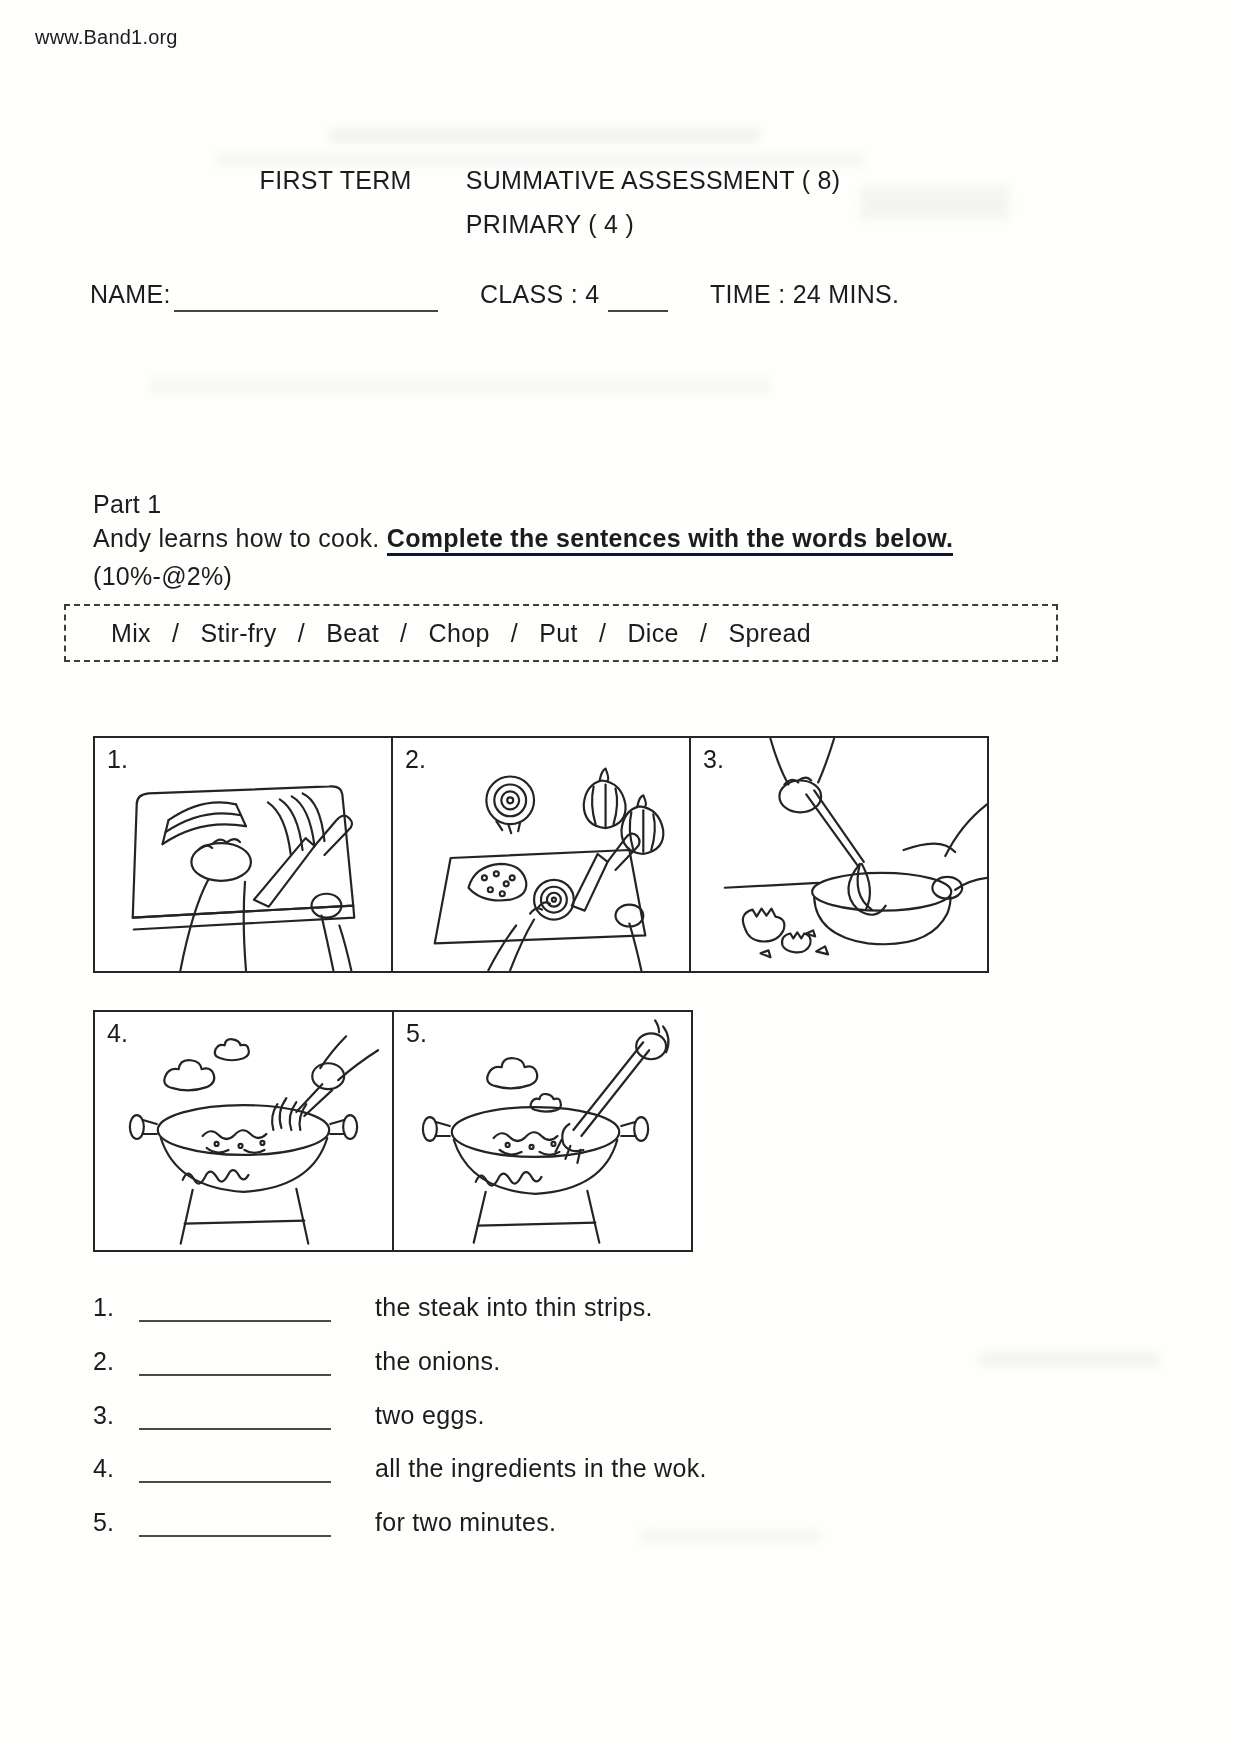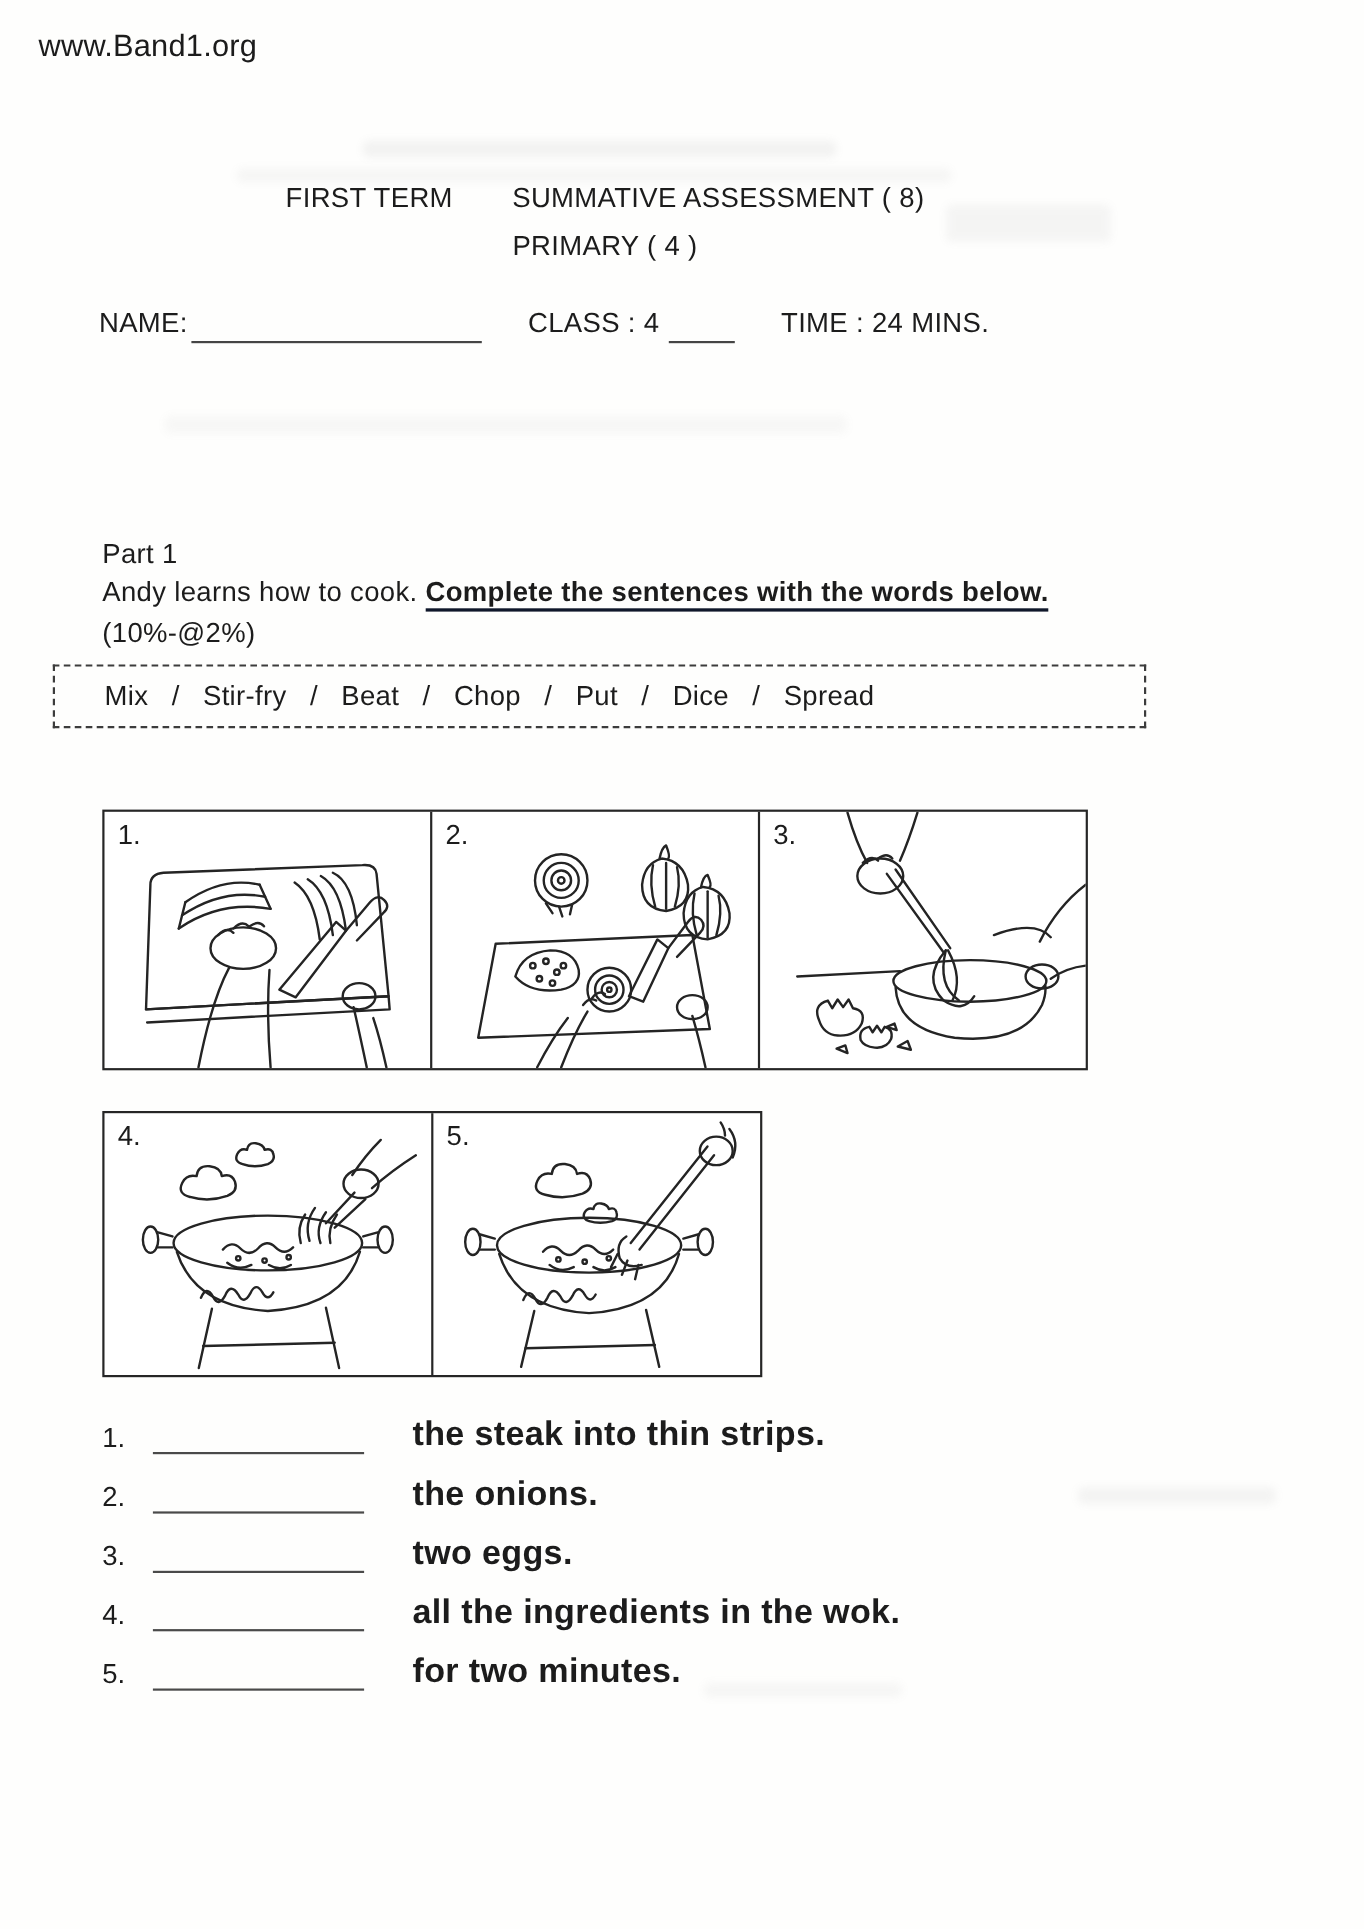--- a/index.html
+++ b/index.html
@@ -7,46 +7,46 @@
     position:relative;
     width:1240px;height:1754px;
     margin:0 auto;
     background:#fefefd;
     font-family:"Liberation Sans", sans-serif;
     color:#1c1c1c;
     overflow:hidden;
   }
   .abs{position:absolute;}
   .txt{font-size:25px;letter-spacing:.3px;white-space:nowrap;}
-  .watermark{left:35px;top:26px;font-size:28px;letter-spacing:.2px;}
+  .watermark{left:35px;top:26px;font-size:20px;letter-spacing:.2px;}
   .title-row{left:0;top:166px;width:1100px;display:flex;justify-content:center;gap:54px;}
   .title-row2{top:210px;gap:52px;}
   .blank{display:inline-block;border-bottom:2px solid #454545;}
   .name-row{top:280px;}
   .part-heading{left:93px;top:490px;}
   .instruction{left:93px;top:524px;}
   .instruction .em{font-weight:bold;border-bottom:3px solid #0f172a;padding-bottom:1px;}
   .marks{left:93px;top:562px;}
   .word-box{
-    left:48px;top:604px;width:990px;height:54px;
+    left:64px;top:604px;width:990px;height:54px;
     border:2px dashed #3c3c3c;
     display:flex;align-items:center;
   }
   .word-box .words{padding-left:45px;font-size:25px;word-spacing:14px;letter-spacing:.3px;}
   .panel-grid{display:flex;border:2.5px solid #262626;background:#fff;}
   .grid-row1{left:93px;top:736px;width:892px;height:233px;}
   .grid-row2{left:93px;top:1010px;width:596px;height:238px;}
   .panel{position:relative;flex:1;border-left:2.5px solid #262626;}
   .panel:first-child{border-left:none;}
   .panel-number{position:absolute;top:7px;left:12px;font-size:25px;z-index:2;}
   .illus{position:absolute;left:0;top:0;width:100%;height:100%;}
   .sentence{display:flex;align-items:flex-end;left:93px;height:34px;}
   .sentence .num{font-size:25px;width:46px;}
   .sentence .fill{width:192px;border-bottom:2px solid #4a4a4a;height:28px;margin-right:44px;}
-  .sentence .body{font-size:31px;letter-spacing:.3px;white-space:nowrap;font-weight:bold;}
+  .sentence .body{font-size:25px;letter-spacing:.3px;white-space:nowrap;}
   .s1{top:1288px;}.s2{top:1342px;}.s3{top:1396px;}.s4{top:1449px;}.s5{top:1503px;}
   .artifact{position:absolute;background:#8d8d8d;border-radius:5px;filter:blur(4px);}
 </style>
 </head>
 <body>
 
 <div class="page">
 
   <div class="artifact" style="left:330px;top:128px;width:430px;height:15px;opacity:.10;"></div>
   <div class="artifact" style="left:215px;top:153px;width:650px;height:13px;opacity:.07;"></div>

